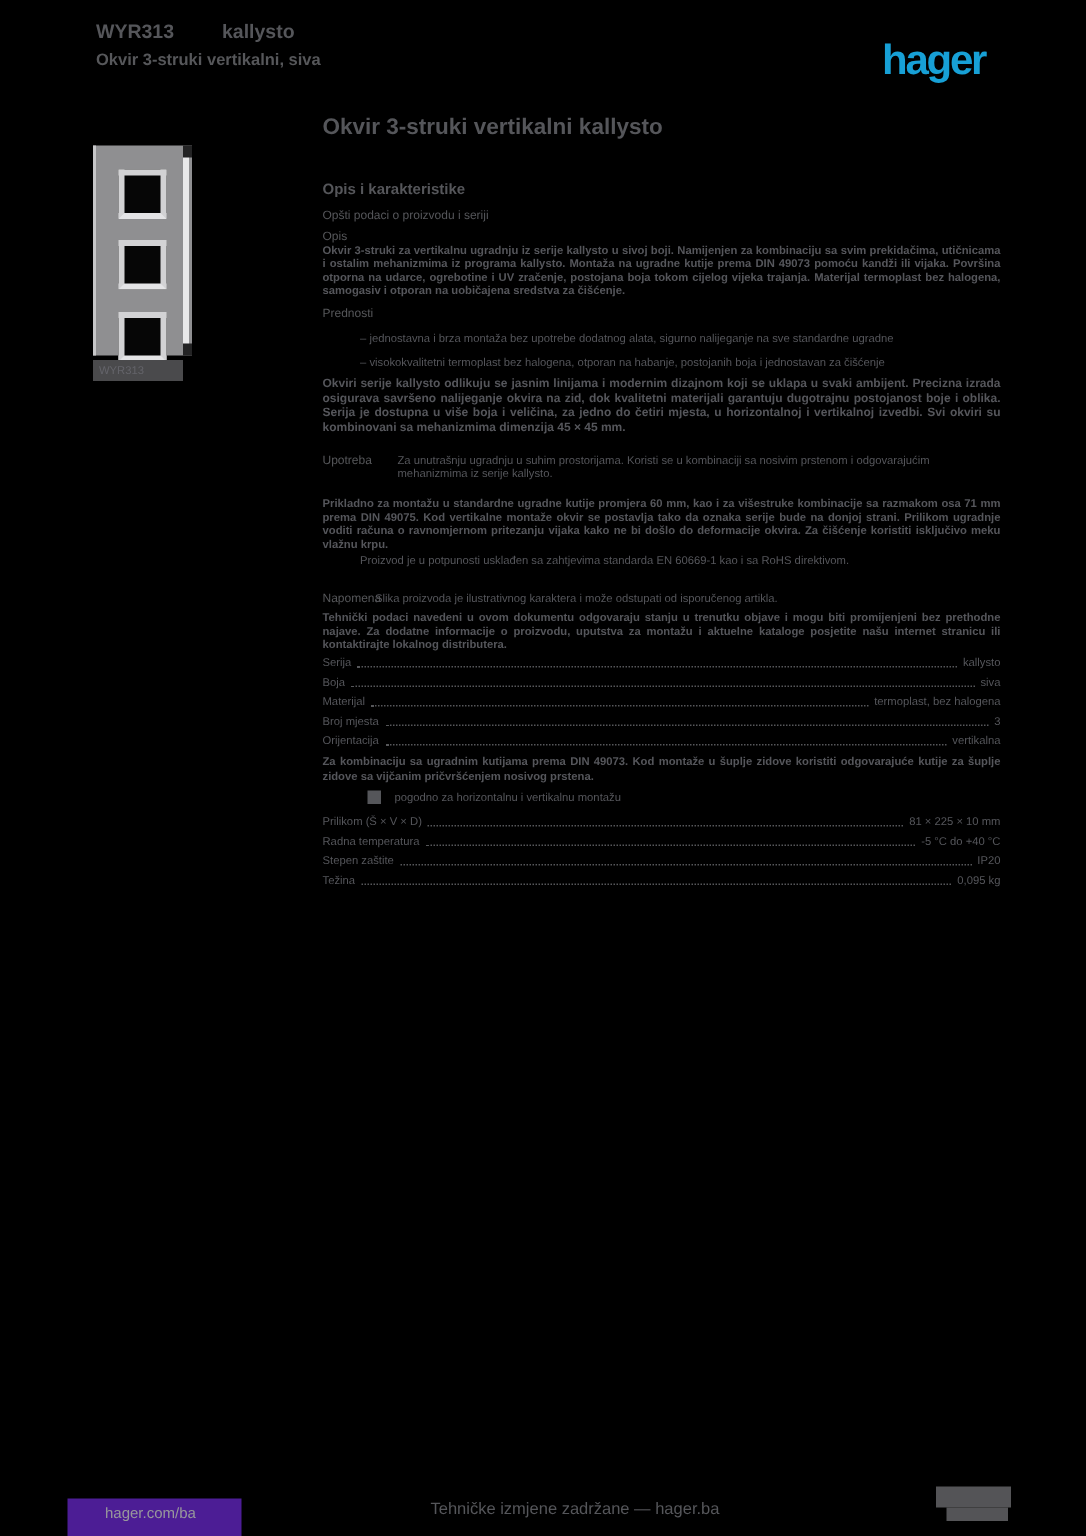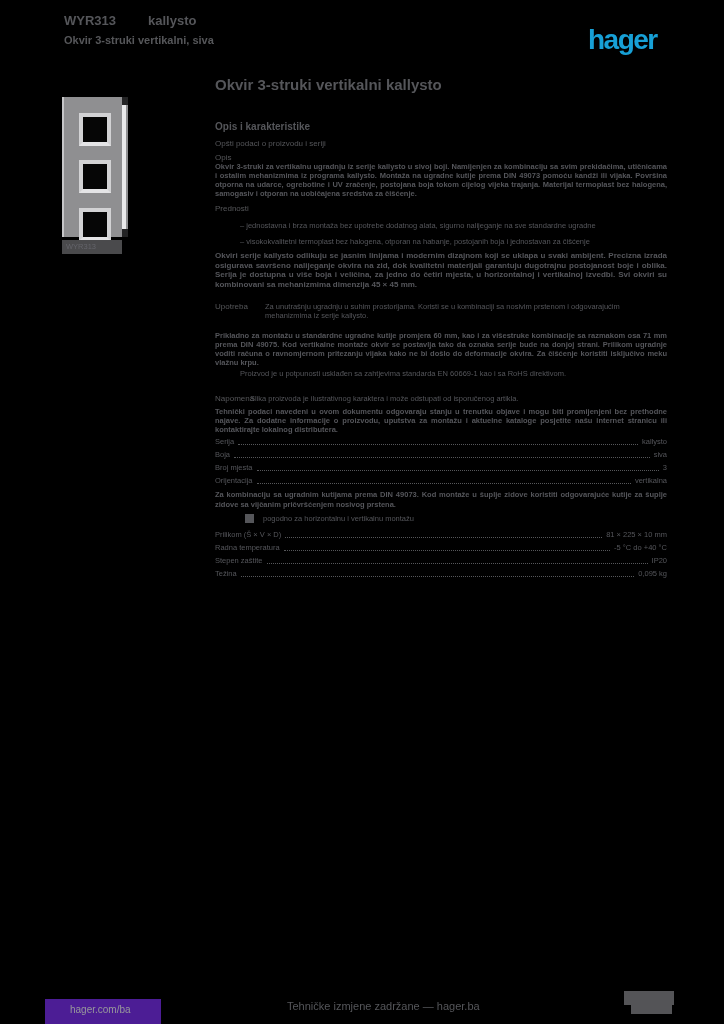--- a/index.html
+++ b/index.html
@@ -99,20 +99,25 @@
       <span class="tlabel">Serija</span>
       <span class="leader"></span>
       <span class="tvalue">kallysto</span>
     </div>
     <div class="trow">
       <span class="tlabel">Boja</span>
       <span class="leader"></span>
       <span class="tvalue">siva</span>
     </div>
     <div class="trow">
+      <span class="tlabel">Materijal</span>
+      <span class="leader"></span>
+      <span class="tvalue">termoplast, bez halogena</span>
+    </div>
+    <div class="trow">
       <span class="tlabel">Broj mjesta</span>
       <span class="leader"></span>
       <span class="tvalue">3</span>
     </div>
     <div class="trow">
       <span class="tlabel">Orijentacija</span>
       <span class="leader"></span>
       <span class="tvalue">vertikalna</span>
     </div>
 

